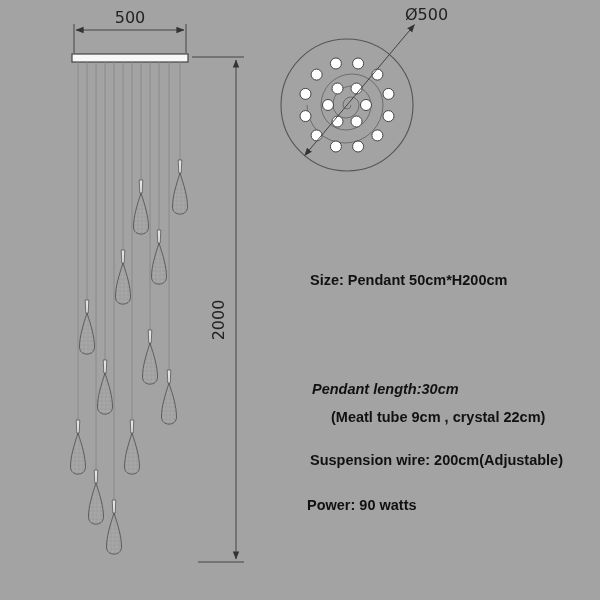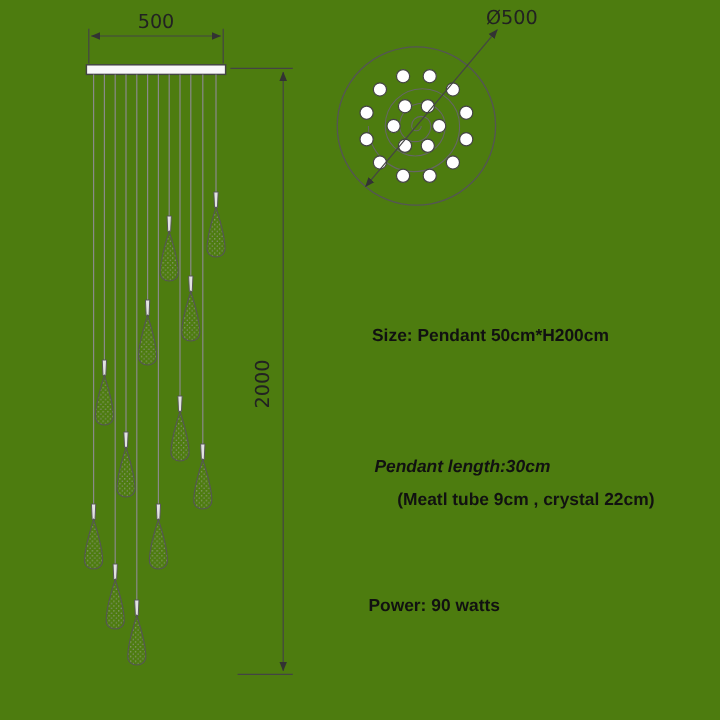--- a/index.html
+++ b/index.html
@@ -1,19 +1,19 @@
 <!DOCTYPE html>
 <html><head>
 <meta charset="utf-8">
 <style>
   html,body{margin:0;padding:0;background:#fff;}
   .stage{
     position:relative;
     width:600px;height:600px;
-    background:#4d7c0f;
+    background:#a3a3a3;
     font-family:"Liberation Sans", sans-serif;
     color:#1a1a1a;
     overflow:hidden;
   }
   svg{position:absolute;left:0;top:0;}
   .heading{
     position:absolute;
     left:306px;top:194px;
     font-size:27px;
     font-weight:700;
@@ -143,14 +143,15 @@
 
       <line x1="304.6" y1="155.6" x2="414.5" y2="24.6" stroke="#444" stroke-width="1" marker-start="url(#arr)" marker-end="url(#arr)"></line>
       <text class="dim-text" x="405" y="20" text-anchor="start" font-size="17">Ø500</text>
     </g>
   </svg>
 
 
   <div class="spec s0">Size: Pendant 50cm*H200cm</div>
   <div class="spec s2">Pendant length:30cm</div>
   <div class="spec s3">(Meatl tube 9cm , crystal 22cm)</div>
+  <div class="spec s4">Suspension wire: 200cm(Adjustable)</div>
   <div class="spec s5">Power: 90 watts</div>
 </div>
 
 </body></html>

